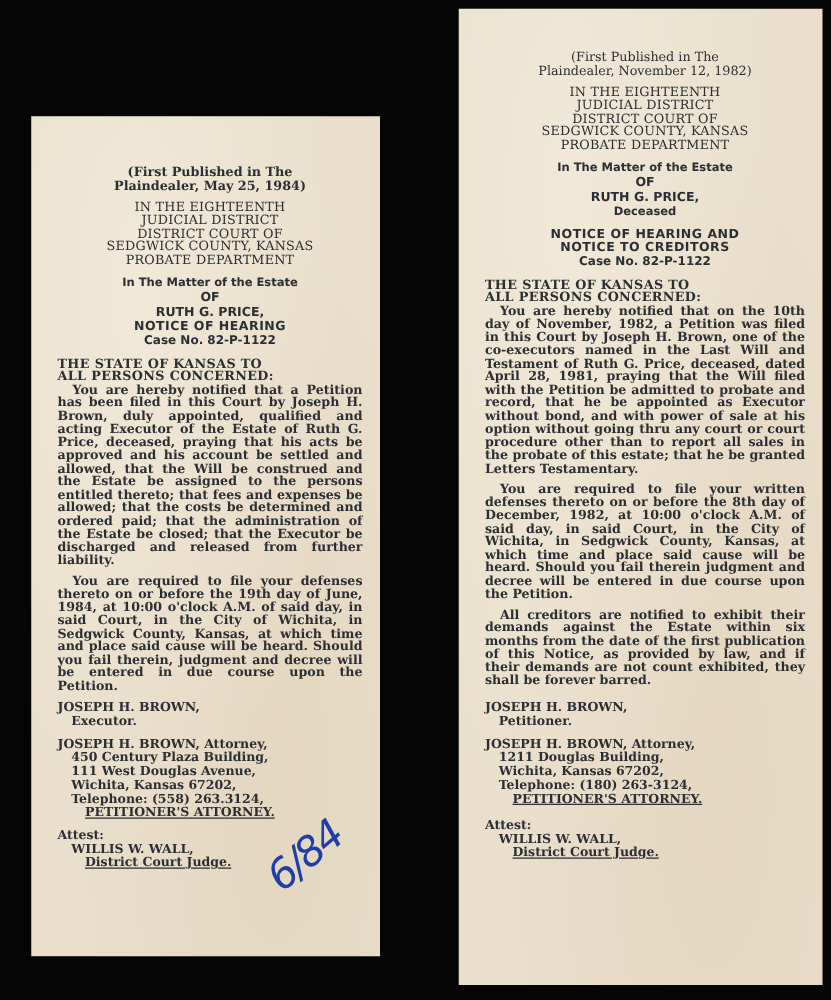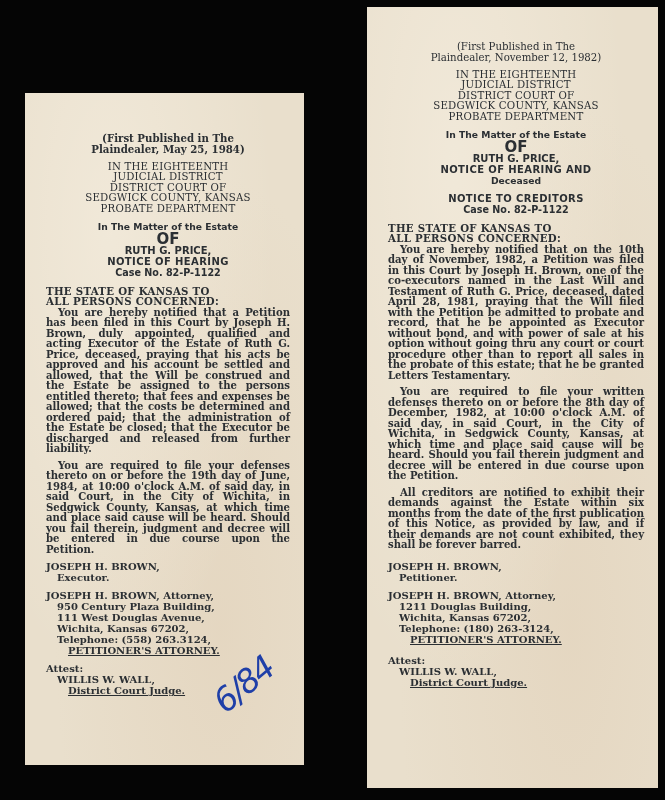--- a/index.html
+++ b/index.html
@@ -20,21 +20,21 @@
     box-sizing: border-box;
   }
   #clip-left { left: 25px; top: 93px; width: 279px; height: 672px; padding: 40px 14px 0 21px; }
   #clip-right { left: 367px; top: 7px; width: 291px; height: 781px; padding: 34px 14px 0 21px; }
 
   .center { text-align: center; }
   .pub { font-size: 10.2px; line-height: 11px; font-weight: bold; margin: 0 0 7px 0; }
   .court { font-size: 10.2px; line-height: 10.4px; margin: 0 0 7px 0; letter-spacing: 0.2px; }
   .sans { font-family: "DejaVu Sans", "Liberation Sans", sans-serif; font-weight: bold; }
   .matter { font-size: 9.2px; line-height: 12px; margin: 0; }
-  .of { font-size: 15px; line-height: 12px; }
+  .of { font-size: 10px; line-height: 12px; }
   .name { font-size: 10px; line-height: 11px; }
   .deceased { font-size: 9.2px; line-height: 11px; margin-bottom: 7px; }
   .notice { font-size: 10px; line-height: 11px; letter-spacing: 0.4px; }
   .case { font-size: 9.6px; line-height: 11px; margin-bottom: 8px; }
 
   .salutation { font-size: 10.2px; line-height: 10.4px; font-weight: bold; margin: 0 0 1px 0; letter-spacing: 0.3px; }
   .para { font-size: 10.1px; line-height: 10.5px; font-weight: bold; text-align: justify; text-indent: 12px; margin: 0 0 6px 0; hyphens: manual; }
   .sig { font-size: 10px; line-height: 11px; font-weight: bold; margin: 0; }
   .ind1 { padding-left: 11px; }
   .ind2 { padding-left: 22px; text-decoration: underline; }
@@ -79,21 +79,21 @@
   </div>
   <p class="para">You are hereby notified that a Peti­tion has been filed in this Court by Joseph H. Brown, duly appointed, qual­ified and acting Executor of the Estate of Ruth G. Price, deceased, praying that his acts be approved and his ac­count be settled and allowed, that the Will be construed and the Estate be assigned to the persons entitled there­to; that fees and expenses be allowed; that the costs be determined and or­dered paid; that the administration of the Estate be closed; that the Executor be discharged and released from fur­ther liability.</p>
   <p class="para">You are required to file your defen­ses thereto on or before the 19th day of June, 1984, at 10:00 o'clock A.M. of said day, in said Court, in the City of Wichita, in Sedgwick County, Kansas, at which time and place said cause will be heard. Should you fail therein, judgment and decree will be entered in due course upon the Petition.</p>
 
   <div class="block">
     <div class="sig">JOSEPH H. BROWN,</div>
     <div class="sig ind1">Executor.</div>
   </div>
   <div class="block">
     <div class="sig">JOSEPH H. BROWN, Attorney,</div>
-    <div class="sig ind1">950 Century Plaza Building,</div>
+    <div class="sig ind1">450 Century Plaza Building,</div>
     <div class="sig ind1">111 West Douglas Avenue,</div>
     <div class="sig ind1">Wichita, Kansas 67202,</div>
     <div class="sig ind1">Telephone: (558) 263.3124,</div>
     <div class="sig ind2">PETITIONER'S ATTORNEY.</div>
   </div>
   <div class="block">
     <div class="sig">Attest:</div>
     <div class="sig ind1">WILLIS W. WALL,</div>
     <div class="sig ind2">District Court Judge.</div>
   </div>
@@ -109,22 +109,22 @@
   <div class="center court">
     <div>IN THE EIGHTEENTH</div>
     <div>JUDICIAL DISTRICT</div>
     <div>DISTRICT COURT OF</div>
     <div>SEDGWICK COUNTY, KANSAS</div>
     <div>PROBATE DEPARTMENT</div>
   </div>
   <div class="center sans matter">In The Matter of the Estate</div>
   <div class="center sans of">OF</div>
   <div class="center sans name">RUTH G. PRICE,</div>
+  <div class="center sans deceased">Deceased</div>
   <div class="center sans notice">NOTICE OF HEARING AND</div>
-  <div class="center sans deceased">Deceased</div>
   <div class="center sans notice">NOTICE TO CREDITORS</div>
   <div class="center sans case">Case No. 82-P-1122</div>
 
   <div class="salutation">
     <div>THE STATE OF KANSAS TO</div>
     <div>ALL PERSONS CONCERNED:</div>
   </div>
   <p class="para">You are hereby notified that on the 10th day of November, 1982, a Petition was filed in this Court by Joseph H. Brown, one of the co-executors named in the Last Will and Testament of Ruth G. Price, deceased, dated April 28, 1981, praying that the Will filed with the Petition be admitted to pro­bate and record, that he be appointed as Executor without bond, and with power of sale at his option without going thru any court or court proce­dure other than to report all sales in the probate of this estate; that he be granted Letters Testamentary.</p>
   <p class="para">You are required to file your writ­ten defenses thereto on or before the 8th day of December, 1982, at 10:00 o'clock A.M. of said day, in said Court, in the City of Wichita, in Sedgwick County, Kansas, at which time and place said cause will be heard. Should you fail therein judgment and decree will be entered in due course upon the Petition.</p>
   <p class="para">All creditors are notified to exhibit their demands against the Estate with­in six months from the date of the first publication of this Notice, as pro­vided by law, and if their demands are not count exhibited, they shall be for­ever barred.</p>

